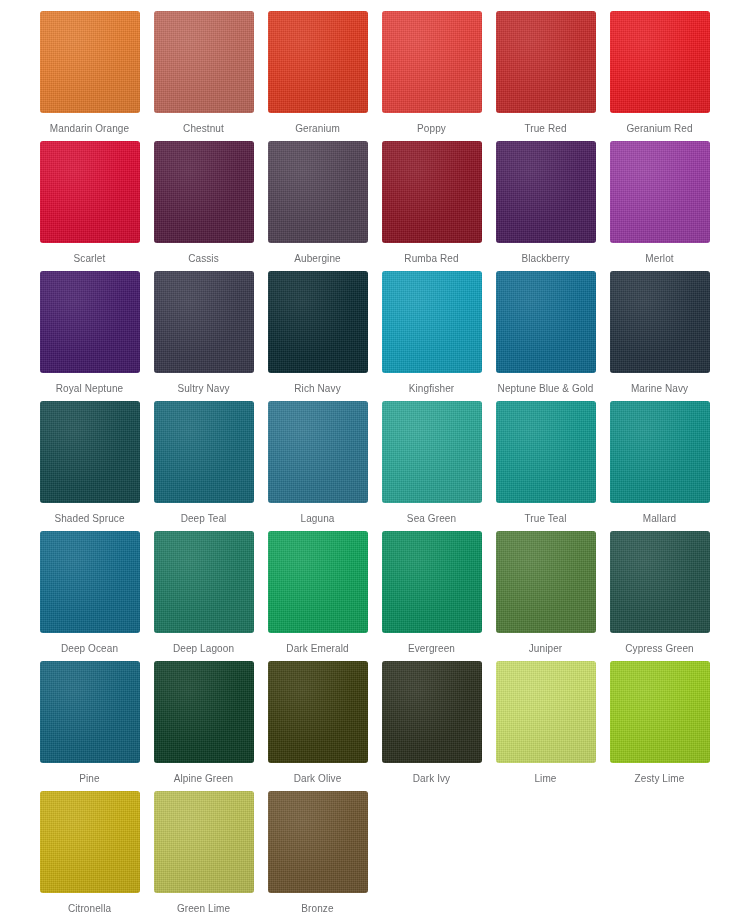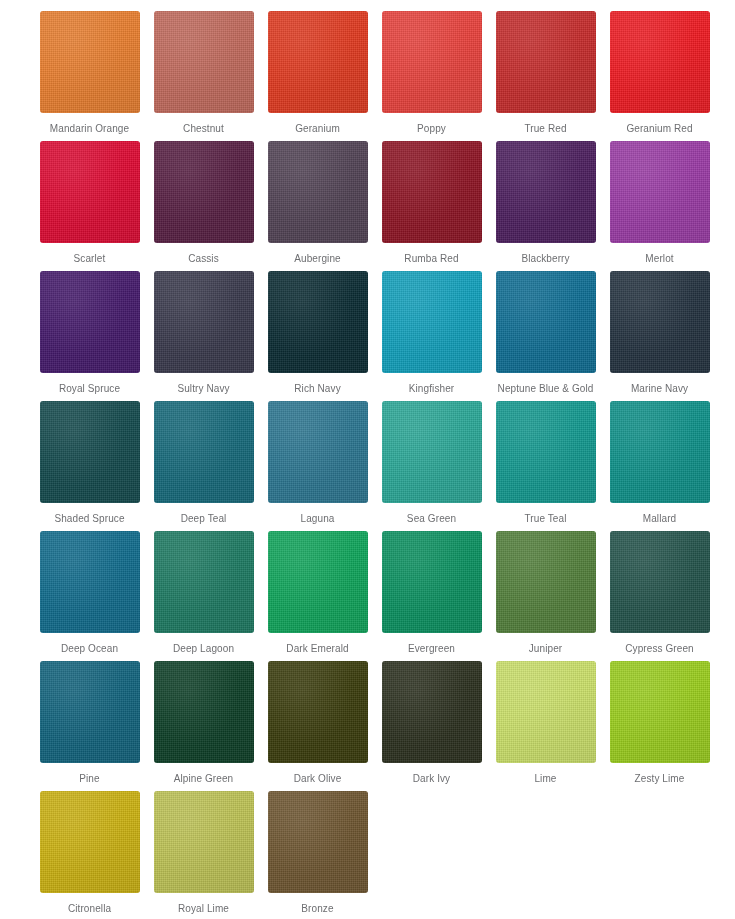--- a/index.html
+++ b/index.html
@@ -131,21 +131,21 @@
     <div class="swatch-cell">
       <div class="swatch-chip" style="background-color: rgb(76, 31, 94);"></div>
       <div class="swatch-label">Blackberry</div>
     </div>
     <div class="swatch-cell">
       <div class="swatch-chip" style="background-color: rgb(154, 59, 165);"></div>
       <div class="swatch-label">Merlot</div>
     </div>
     <div class="swatch-cell">
       <div class="swatch-chip" style="background-color: rgb(68, 25, 107);"></div>
-      <div class="swatch-label">Royal Spruce</div>
+      <div class="swatch-label">Royal Neptune</div>
     </div>
     <div class="swatch-cell">
       <div class="swatch-chip" style="background-color: rgb(57, 57, 76);"></div>
       <div class="swatch-label">Sultry Navy</div>
     </div>
     <div class="swatch-cell">
       <div class="swatch-chip" style="background-color: rgb(10, 43, 51);"></div>
       <div class="swatch-label">Rich Navy</div>
     </div>
     <div class="swatch-cell">
@@ -231,19 +231,19 @@
     <div class="swatch-cell">
       <div class="swatch-chip" style="background-color: rgb(154, 205, 30);"></div>
       <div class="swatch-label">Zesty Lime</div>
     </div>
     <div class="swatch-cell">
       <div class="swatch-chip" style="background-color: rgb(203, 177, 17);"></div>
       <div class="swatch-label">Citronella</div>
     </div>
     <div class="swatch-cell">
       <div class="swatch-chip" style="background-color: rgb(189, 194, 84);"></div>
-      <div class="swatch-label">Royal Lime</div>
+      <div class="swatch-label">Green Lime</div>
     </div>
     <div class="swatch-cell">
       <div class="swatch-chip" style="background-color: rgb(110, 85, 48);"></div>
       <div class="swatch-label">Bronze</div>
     </div>
   </main>
 
 </body></html>

